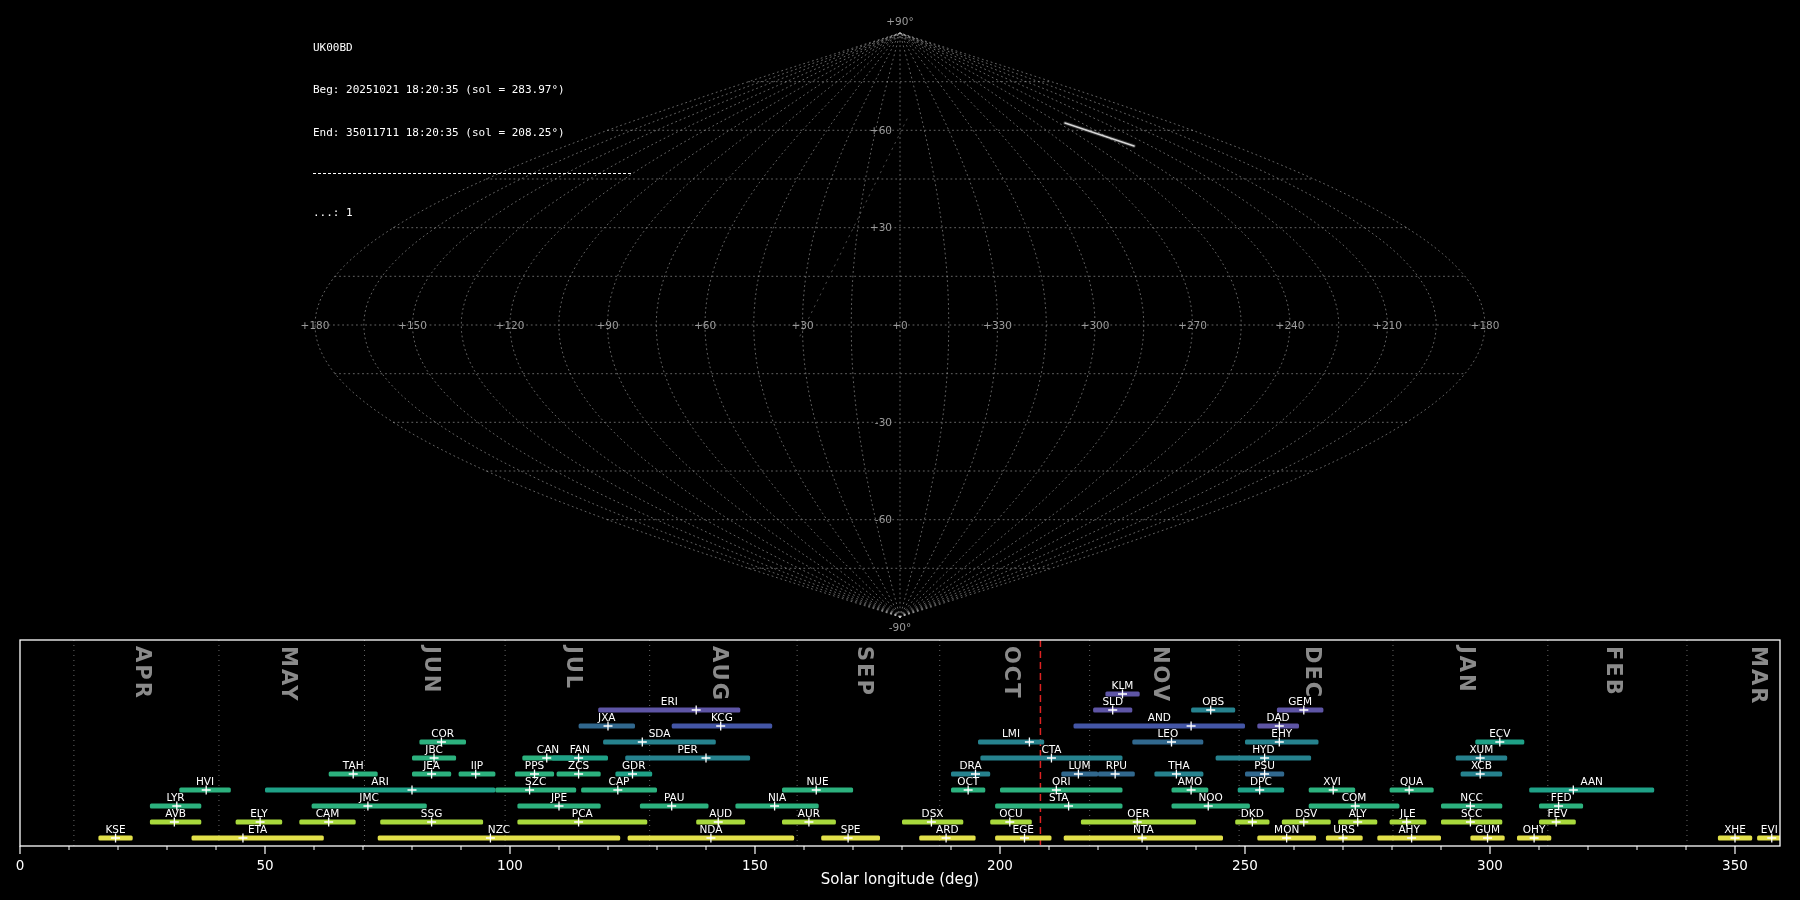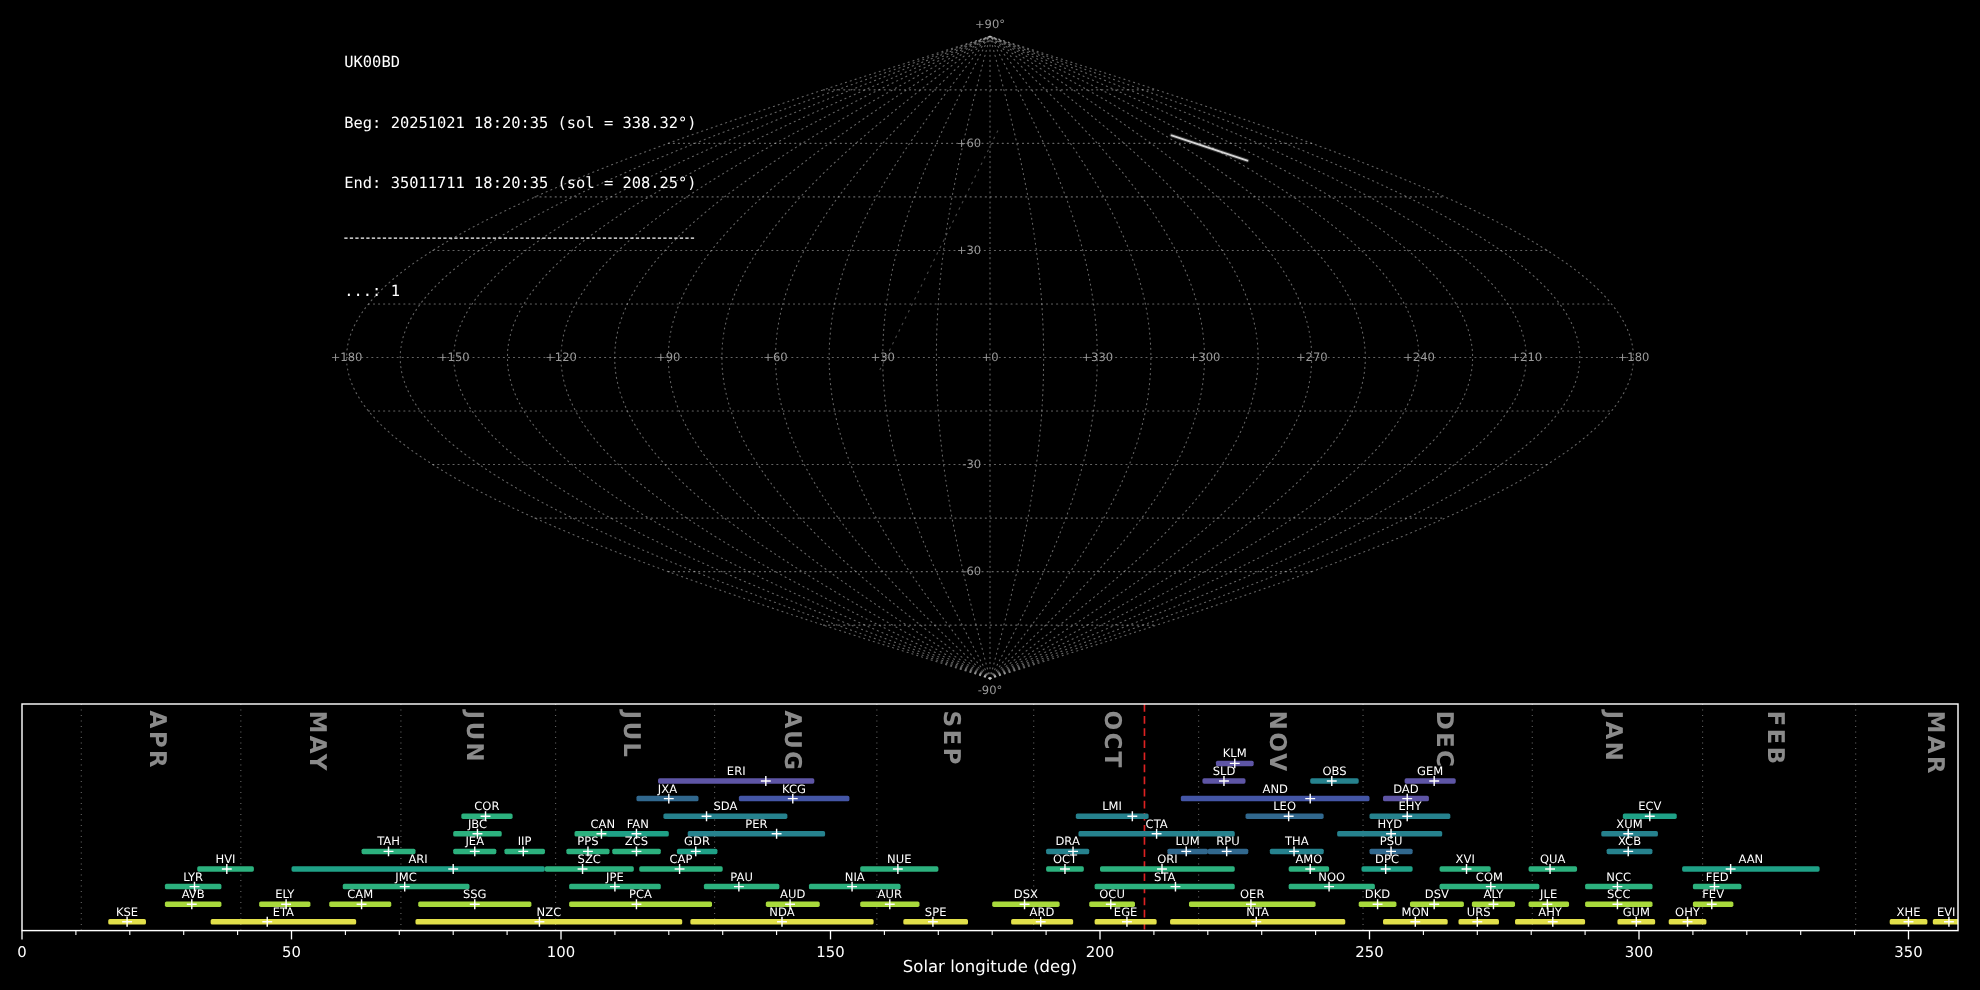--- a/index.html
+++ b/index.html
@@ -1,20 +1,20 @@
 <!DOCTYPE html>
 <html><head>
 <meta charset="utf-8">
 <style>
   html,body{margin:0;padding:0;background:#000;overflow:hidden;}
   #stage{position:relative;width:1800px;height:900px;background:#000;overflow:hidden;
          font-family:"DejaVu Sans",sans-serif;}
   #plot{position:absolute;left:0;top:0;}
   #header{position:absolute;left:313px;top:12px;color:#fff;
-          font-family:"DejaVu Sans Mono",monospace;font-size:14px;line-height:1.3;white-space:pre;}
+          font-family:"DejaVu Sans Mono",monospace;font-size:11px;line-height:1.3;white-space:pre;}
   #sep{border-top:1px dashed #fff;width:318px;height:0;margin:4px 0 3px 0;}
   text{font-family:"DejaVu Sans",sans-serif;}
 </style>
 </head>
 <body>
 
 <div id="stage">
   <svg id="plot" width="1800" height="900">
       <g>
         <line fill="none" stroke="#c8c8c8" stroke-width="1" stroke-dasharray="1 3.6" stroke-linecap="round" opacity="0.5" x1="748.6" y1="568.3" x2="1051.4" y2="568.3"></line>
@@ -587,18 +587,18 @@
         <text x="900" y="884" text-anchor="middle" font-size="15" fill="#fff">Solar longitude (deg)</text>
       </g>
       <defs>
         <clipPath id="boxclip">
           <rect x="20" y="640" width="1760" height="206"></rect>
         </clipPath>
       </defs>
     </svg>
   <div id="header">
     <div>UK00BD</div>
-    <div>Beg: 20251021 18:20:35 (sol = 338.32°)</div>
+    <div>Beg: 20251021 18:20:35 (sol = 283.97°)</div>
     <div>End: 35011711 18:20:35 (sol = 208.25°)</div>
     <div id="sep"></div>
     <div>...: 1</div>
   </div>
 </div>
 
 </body></html>

